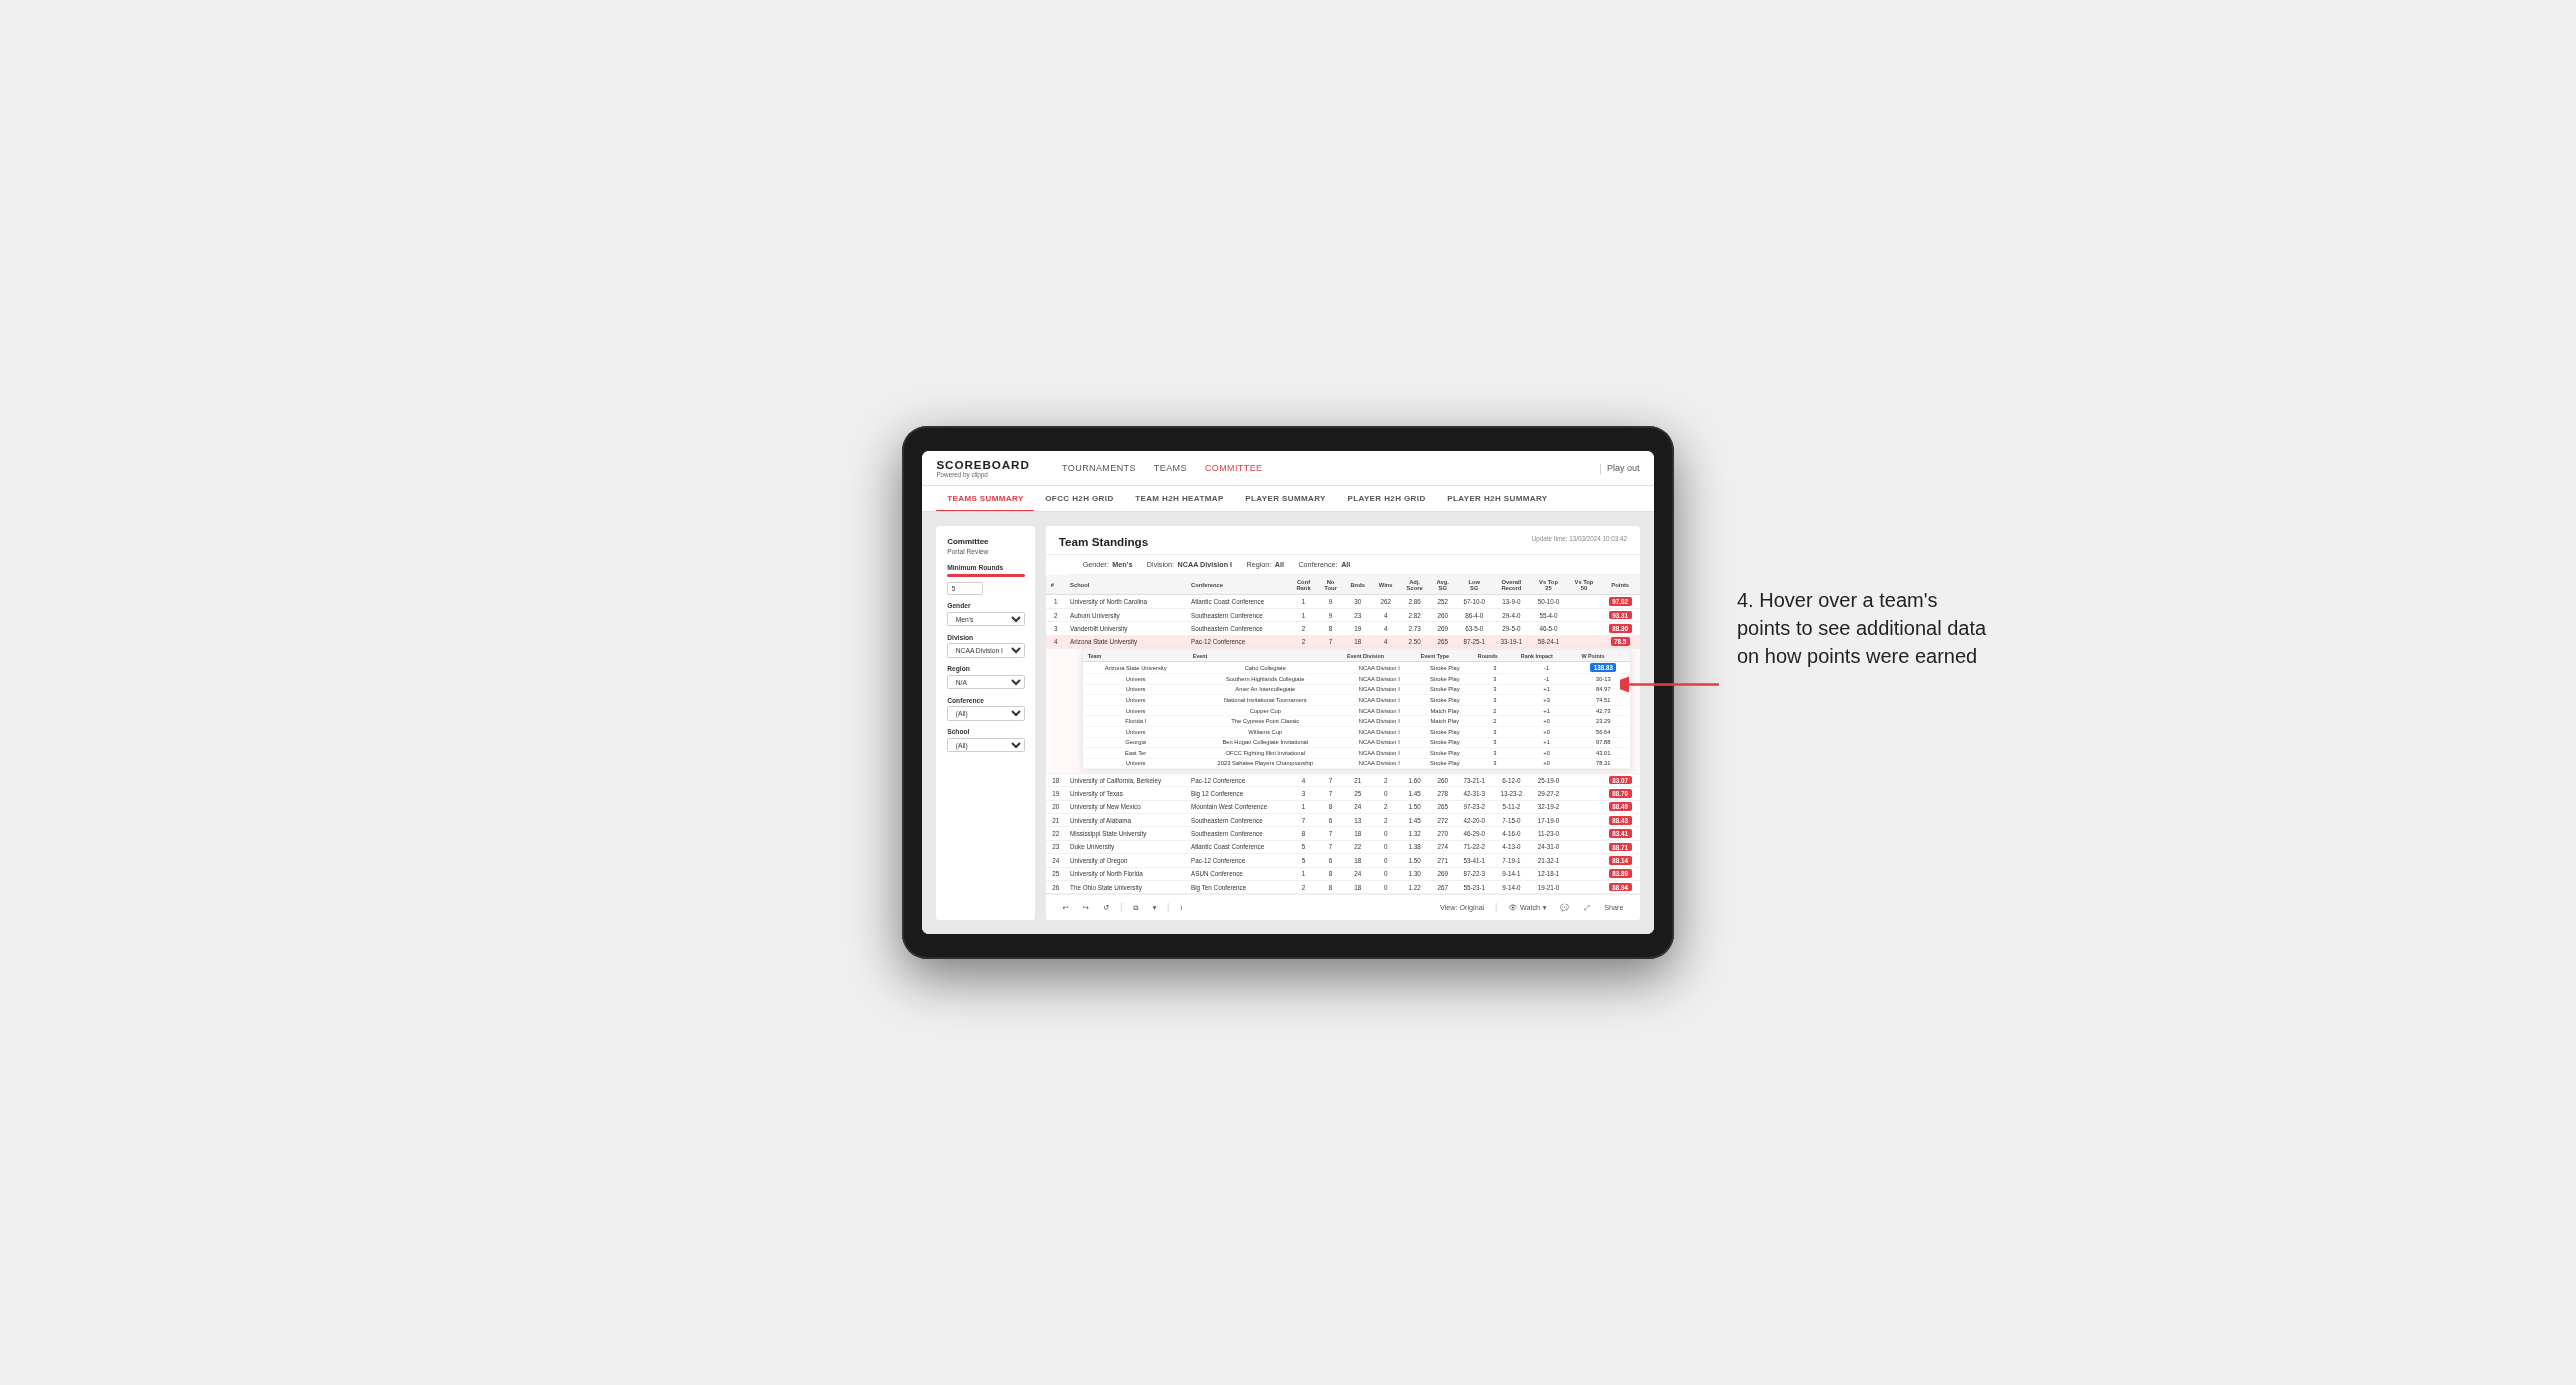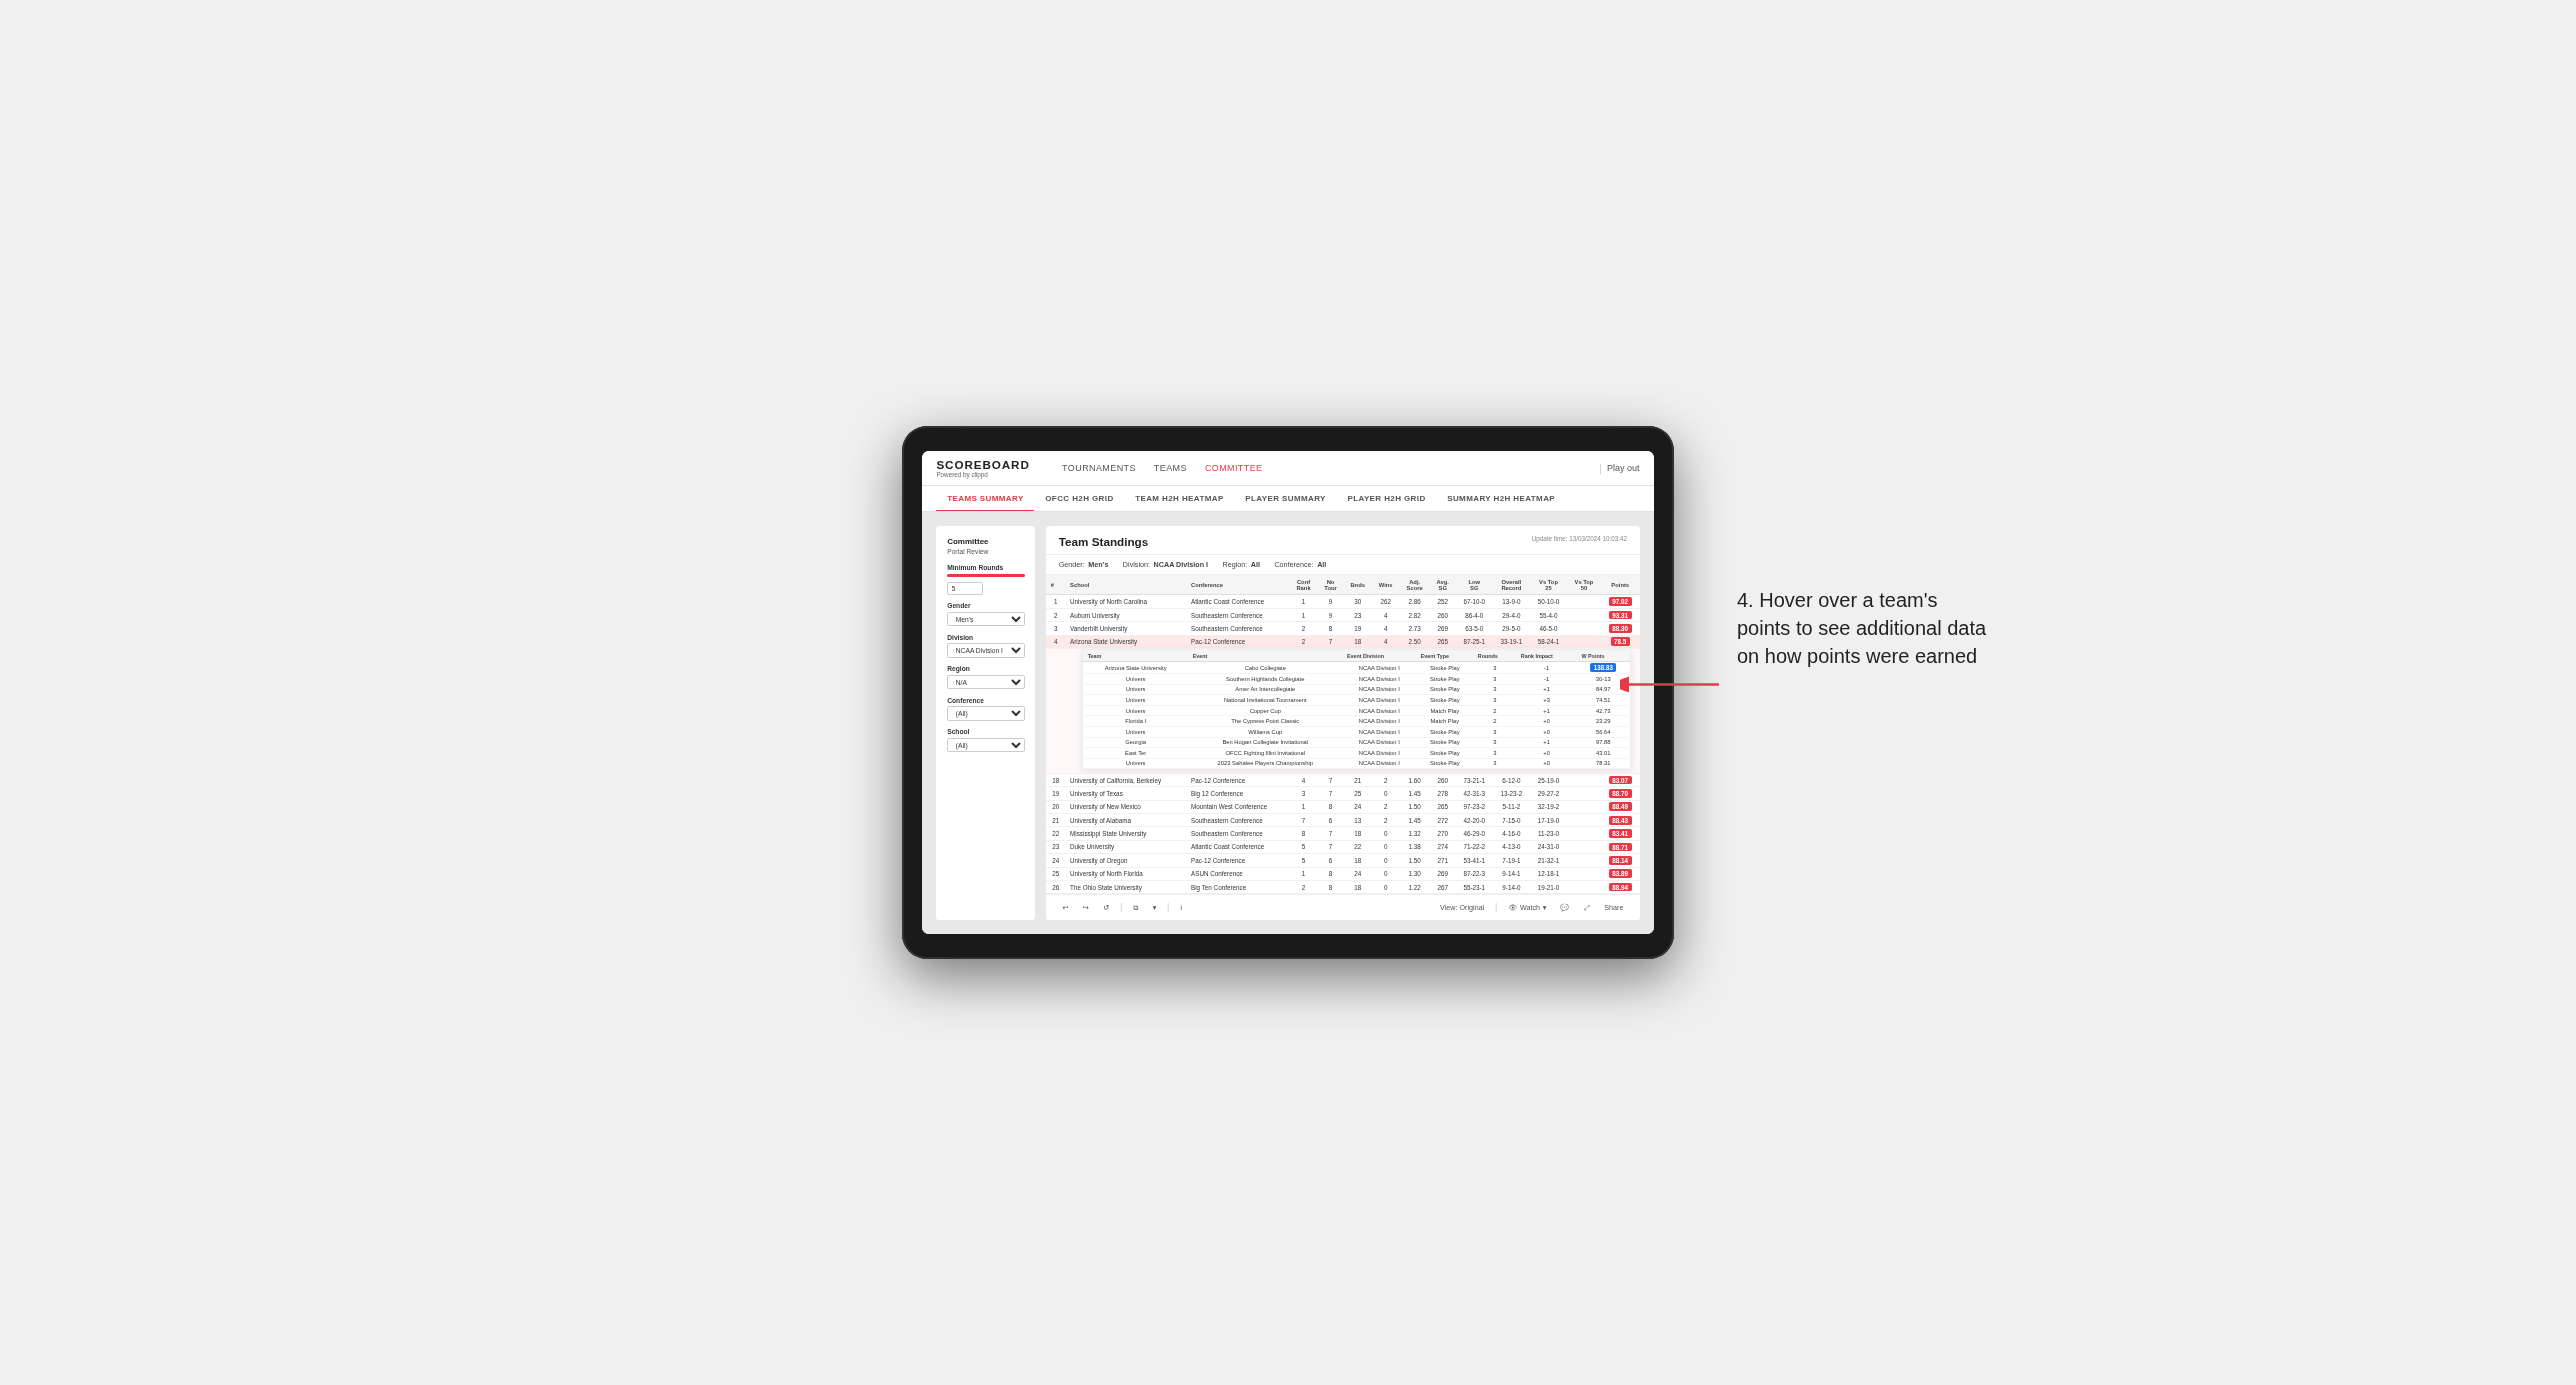--- a/index.html
+++ b/index.html
@@ -176,20 +176,21 @@
       color: #888;
       text-align: right;
     }
     .filter-row {
       display: flex;
       gap: 14.4px;
       padding: 5.4px 12.6px;
       border-bottom: 0.9px solid #eee;
       font-size: 7.2px;
       color: #444;
+      margin-left: 24px;
     }
     .filter-item {
       display: flex;
       align-items: center;
       gap: 3.6px;
     }
     .filter-item strong {
       font-weight: 700;
     }
     
@@ -329,21 +330,21 @@
             <span class="sign-out">Play out</span>
           </div>
         </div>
 
         <div class="sub-nav">
           <span class="sub-nav-item active">TEAMS SUMMARY</span>
           <span class="sub-nav-item">OFCC H2H GRID</span>
           <span class="sub-nav-item">TEAM H2H HEATMAP</span>
           <span class="sub-nav-item">PLAYER SUMMARY</span>
           <span class="sub-nav-item">PLAYER H2H GRID</span>
-          <span class="sub-nav-item">SUMMARY H2H HEATMAP</span>
+          <span class="sub-nav-item">PLAYER H2H SUMMARY</span>
         </div>
 
         <div class="main-content">
 
           <div class="left-panel">
             <div class="left-panel-title">Committee</div>
             <div class="left-panel-subtitle">Portal Review</div>
 
             <div class="filter-section">
               <div class="filter-label">Minimum Rounds</div>

